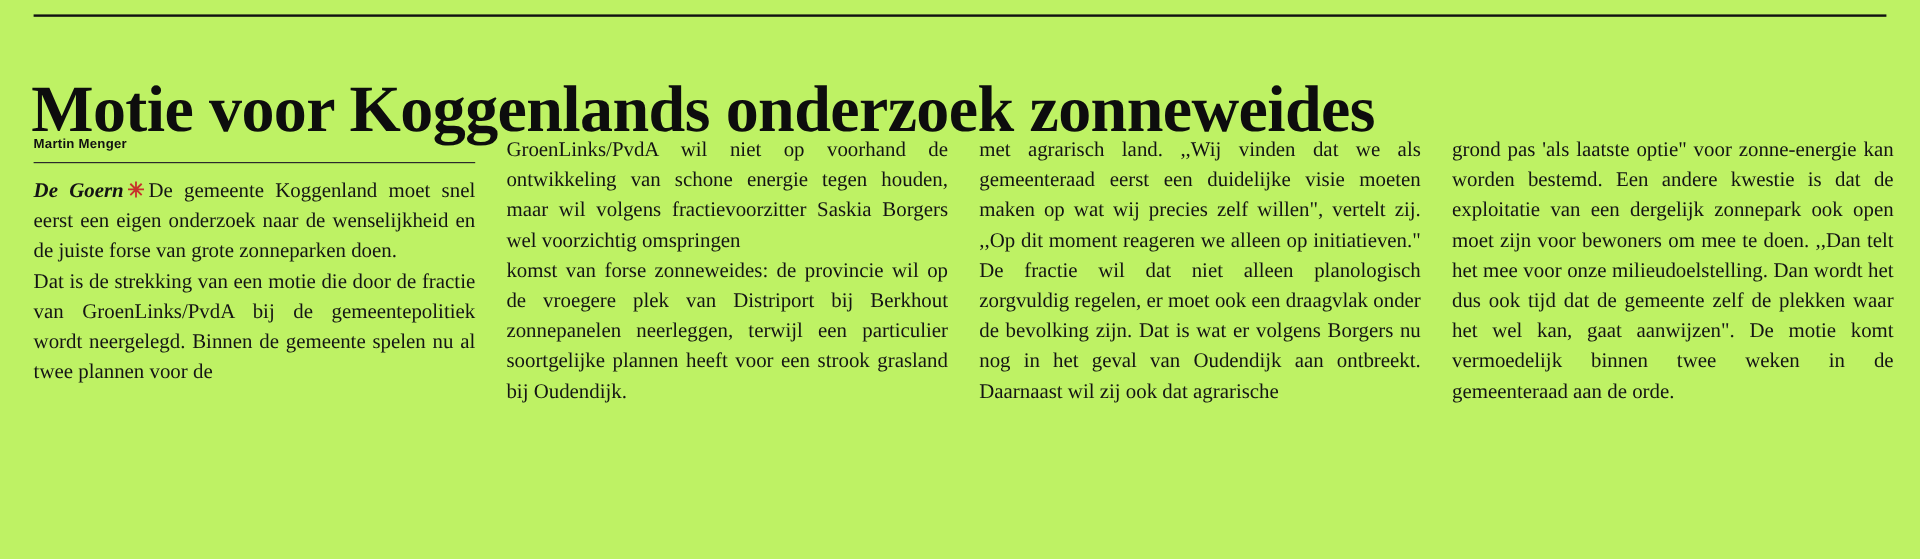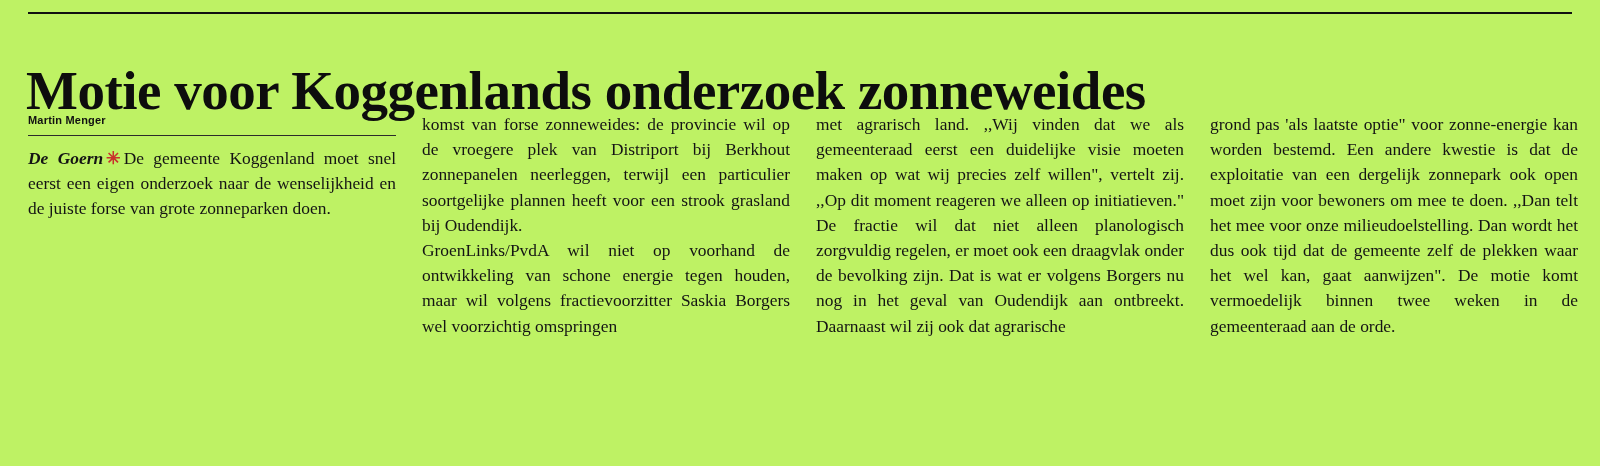--- a/index.html
+++ b/index.html
@@ -101,25 +101,26 @@
   <div class="rule-top"></div>
 
   <h1 class="headline">Motie voor Koggenlands onderzoek zonneweides</h1>
 
   <div class="columns">
 
     <div class="col col-1">
       <div class="byline">Martin Menger</div>
       <div class="byline-rule"></div>
       <p class="body-text"><span class="lead-label">De Goern</span><span class="lead-star">✳</span><span>De gemeente Koggenland moet snel eerst een eigen onderzoek naar de wenselijkheid en de juiste forse van grote zonneparken doen.</span></p>
+      <p class="body-text">Dat is de strekking van een motie die door de fractie van GroenLinks/PvdA bij de gemeentepolitiek wordt neergelegd. Binnen de gemeente spelen nu al twee plannen voor de</p>
     </div>
 
     <div class="col col-2">
+      <p class="body-text">GroenLinks/PvdA wil niet op voorhand de ontwikkeling van schone energie tegen houden, maar wil volgens fractievoorzitter Saskia Borgers wel voorzichtig omspringen</p>
       <p class="body-text">komst van forse zonneweides: de provincie wil op de vroegere plek van Distriport bij Berkhout zonnepanelen neerleggen, terwijl een particulier soortgelijke plannen heeft voor een strook grasland bij Oudendijk.</p>
-      <p class="body-text">GroenLinks/PvdA wil niet op voorhand de ontwikkeling van schone energie tegen houden, maar wil volgens fractievoorzitter Saskia Borgers wel voorzichtig omspringen</p>
     </div>
 
     <div class="col col-3">
       <p class="body-text">met agrarisch land. ,,Wij vinden dat we als gemeenteraad eerst een duidelijke visie moeten maken op wat wij precies zelf willen", vertelt zij. ,,Op dit moment reageren we alleen op initiatieven." De fractie wil dat niet alleen planologisch zorgvuldig regelen, er moet ook een draagvlak onder de bevolking zijn. Dat is wat er volgens Borgers nu nog in het geval van Oudendijk aan ontbreekt. Daarnaast wil zij ook dat agrarische</p>
     </div>
 
     <div class="col col-4">
       <p class="body-text">grond pas 'als laatste optie" voor zonne-energie kan worden bestemd. Een andere kwestie is dat de exploitatie van een dergelijk zonnepark ook open moet zijn voor bewoners om mee te doen. ,,Dan telt het mee voor onze milieudoelstelling. Dan wordt het dus ook tijd dat de gemeente zelf de plekken waar het wel kan, gaat aanwijzen". De motie komt vermoedelijk binnen twee weken in de gemeenteraad aan de orde.</p>
     </div>
 

